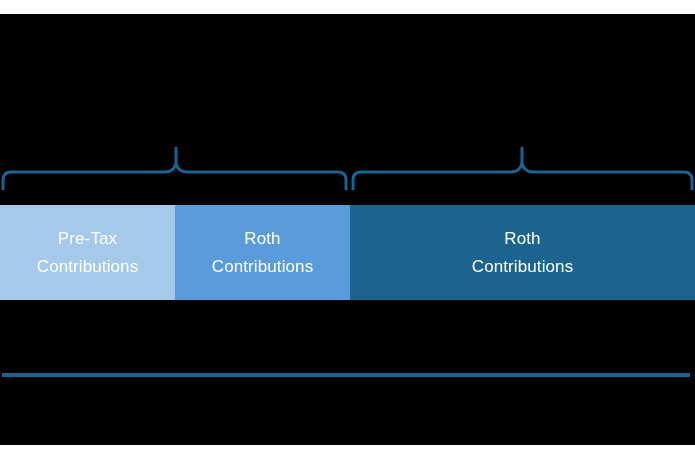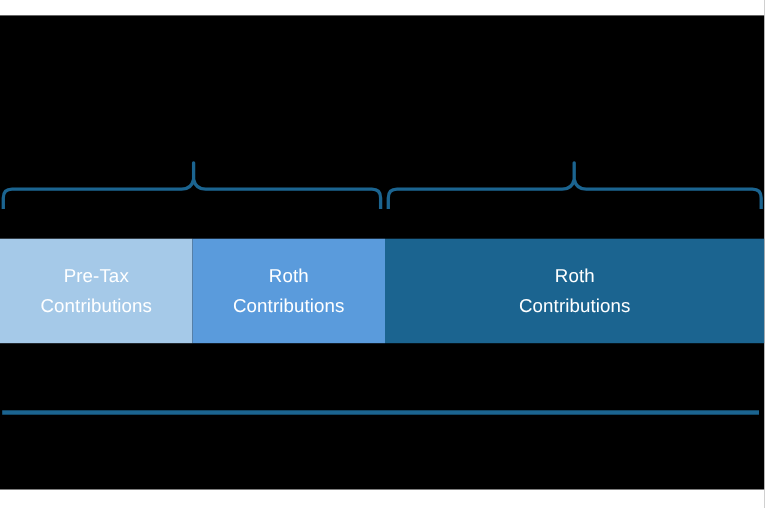--- a/index.html
+++ b/index.html
@@ -37,21 +37,20 @@
   
   .bar {
     position: absolute;
     left: 0;
     top: 205px;
     width: 695px;
     height: 95px;
     display: flex;
     flex-direction: row;
     align-items: stretch;
-    margin-top: 12px;
   }
   .bar-seg {
     display: flex;
     flex-direction: column;
     align-items: center;
     justify-content: center;
     color: #ffffff;
     font-size: 17px;
     line-height: 1.62;
     text-align: center;

